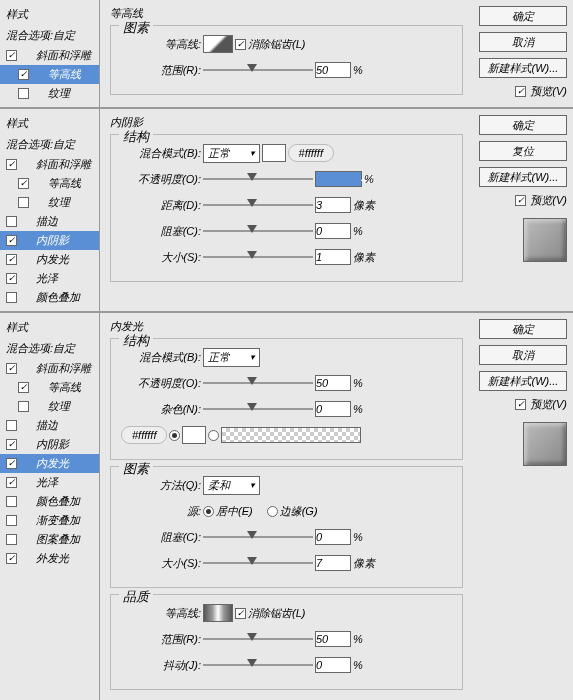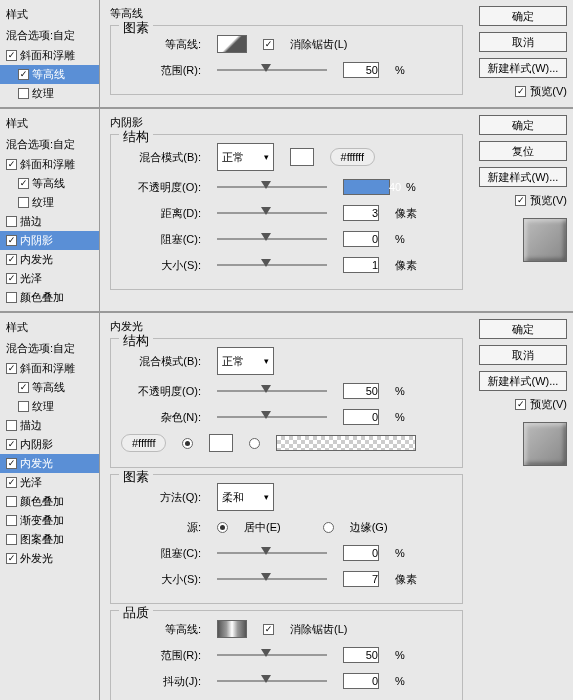--- a/index.html
+++ b/index.html
@@ -1,42 +1,42 @@
 <!DOCTYPE html>
 <html><head>
 <meta charset="utf-8">
 <style>
 * { margin: 0; padding: 0; box-sizing: border-box; font-family: "Microsoft YaHei", "SimSun", sans-serif; font-size: 11px; }
 body { background: #e8e8e8; width: 573px; }
 
-.panel { display: flex; border-bottom: 2px solid #999; background: #e8e8e8; }
+.panel { display: flex; border-bottom: 2px solid #999; background: #e8e8e8; font-style: italic; }
 .sidebar { width: 100px; background: #e8e8e8; border-right: 1px solid #999; padding: 4px 0; }
 .sidebar-title { padding: 3px 6px; font-size: 11px; }
 .sidebar-blend { padding: 3px 6px; font-size: 11px; color: #000; }
-.style-item { display: flex; align-items: center; padding: 2px 6px; gap: 3px; text-align: right; }
+.style-item { display: flex; align-items: center; padding: 2px 6px; gap: 19px; text-align: right; }
 .style-item.sel { background: #5a8fd6; color: #fff; }
 .style-item.sub { padding-left: 18px; }
 .cb { width: 11px; height: 11px; border: 1px solid #666; background: #fff; display: inline-flex; align-items: center; justify-content: center; font-size: 9px; line-height: 1; }
 .cb.on::after { content: "✓"; color: #000; }
 
 .main { flex: 1; padding: 6px 10px; }
 .section-title { font-size: 11px; margin-bottom: 4px; }
 .group { border: 1px solid #bbb; padding: 8px 10px; margin-bottom: 6px; position: relative; }
 .group-label { position: absolute; top: -7px; left: 8px; background: #e8e8e8; padding: 0 4px; font-size: 13px; }
-.row { display: flex; align-items: center; gap: 16px; margin-bottom: 6px; min-height: 20px; }
+.row { display: flex; align-items: center; gap: 2px; margin-bottom: 6px; min-height: 20px; }
 .lbl { width: 80px; text-align: right; font-size: 11px; }
 .thumb { width: 30px; height: 18px; border: 1px solid #666; background: linear-gradient(135deg, #fff 0%, #fff 45%, #555 55%, #555 100%); }
 .thumb.wave { background: #fff; position: relative; overflow: hidden; }
 .thumb.wave::after { content: ""; position: absolute; inset: 0; background: linear-gradient(90deg, #555 0%, #999 30%, #fff 50%, #999 70%, #555 100%); }
 .slider { flex: 0 0 110px; height: 2px; background: #999; position: relative; }
 .slider::after { content: ""; position: absolute; top: -5px; left: 40%; width: 0; height: 0; border-left: 5px solid transparent; border-right: 5px solid transparent; border-top: 8px solid #555; }
-.numbox { width: 36px; height: 16px; border: 1px solid #666; background: #fff; text-align: right; font-size: 11px; line-height: 14px; }
+.numbox { width: 36px; height: 16px; border: 1px solid #666; background: #fff; text-align: left; font-size: 11px; line-height: 14px; }
 .numbox.hl { background: #5a8fd6; color: #fff; padding-left: 45px; }
 .unit { font-size: 11px; }
-.select { border: 1px solid #666; background: #fff; height: 28px; padding: 0 4px; display: inline-flex; align-items: center; gap: 20px; }
+.select { border: 1px solid #666; background: #fff; height: 19px; padding: 0 4px; display: inline-flex; align-items: center; gap: 20px; }
 .select::after { content: "▾"; font-size: 9px; }
 .swatch { width: 24px; height: 18px; border: 1px solid #666; background: #fff; }
 .tag { border: 1px solid #bbb; border-radius: 10px; padding: 2px 10px; background: #eee; font-size: 11px; }
 .dial { width: 24px; height: 24px; border: 1px solid #666; border-radius: 50%; background: #fff; position: relative; }
 .dial::after { content: ""; position: absolute; top: 2px; left: 50%; width: 1px; height: 8px; background: #000; }
 .radio { width: 11px; height: 11px; border: 1px solid #666; border-radius: 50%; background: #fff; display: inline-block; }
 .radio.on::after { content: ""; display: block; width: 5px; height: 5px; background: #333; border-radius: 50%; margin: 2px; }
 .gradient { width: 140px; height: 16px; border: 1px solid #666; background: repeating-conic-gradient(#ccc 0 25%, #fff 0 50%) 0 0/8px 8px; }
 
 .rightbar { width: 100px; padding: 6px; display: flex; flex-direction: column; gap: 6px; align-items: flex-end; }

